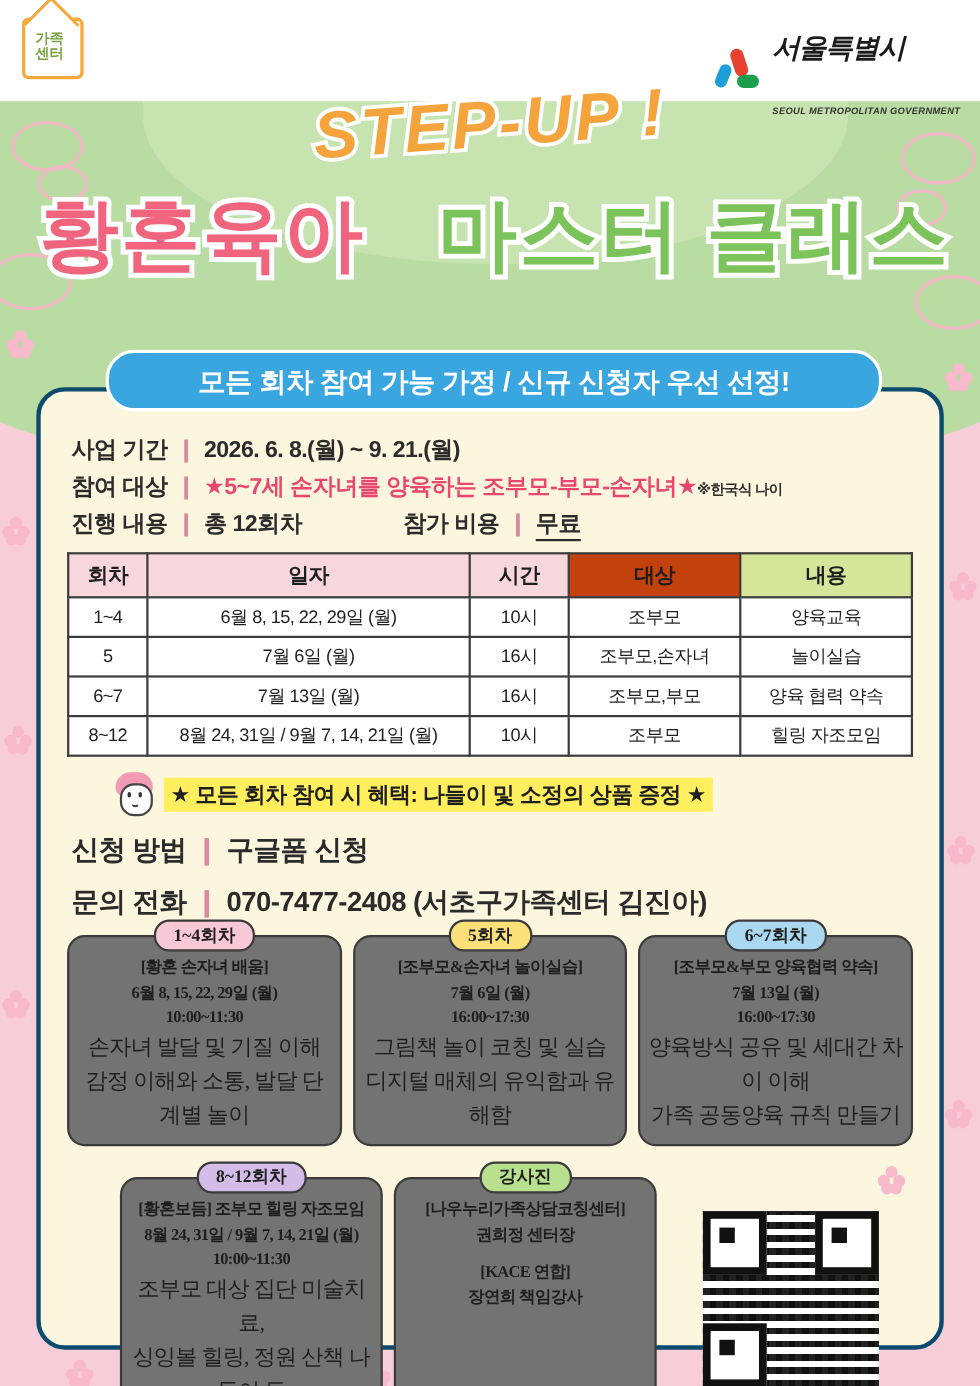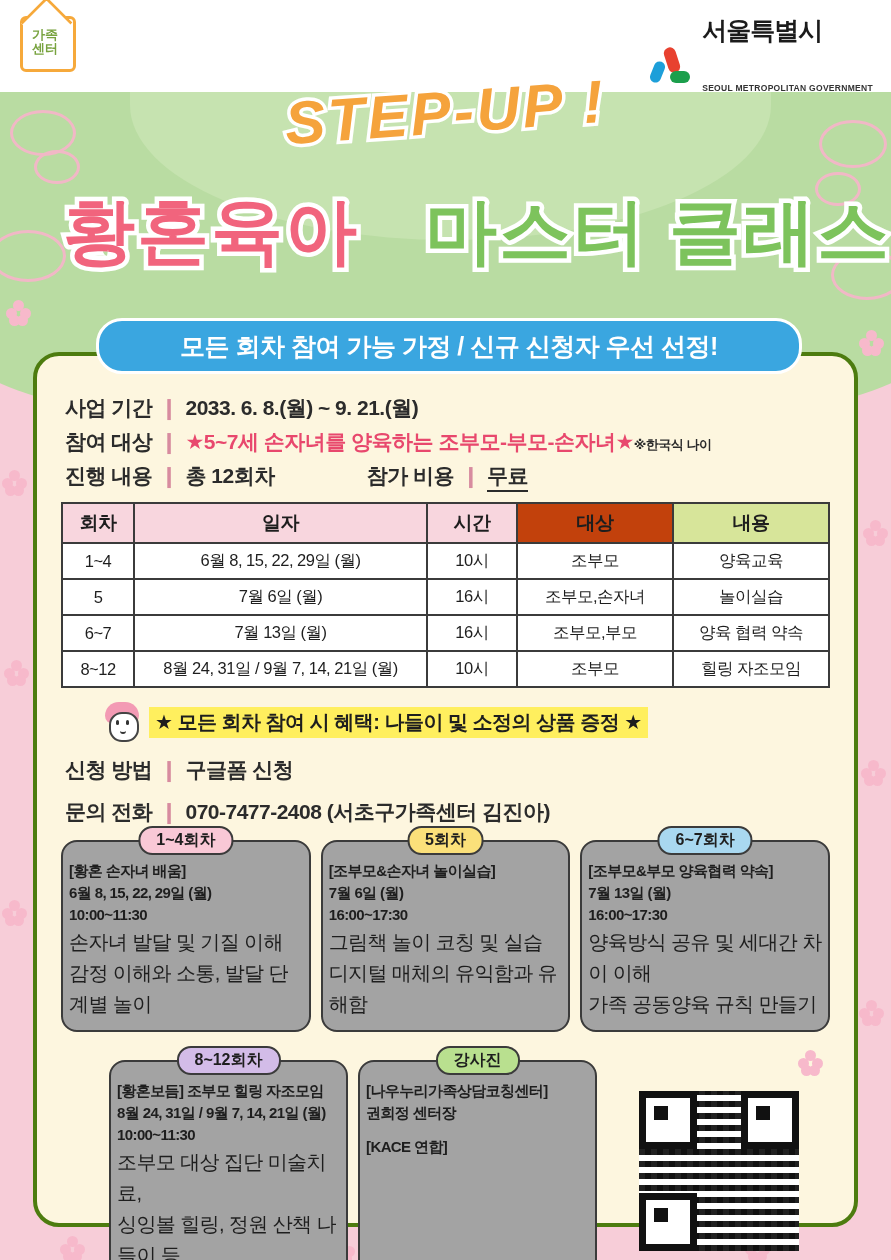--- a/index.html
+++ b/index.html
@@ -42,55 +42,55 @@
   }
   .logo-house .peak{
     position:absolute;left:14px;top:-6px;width:34px;height:34px;border:3px solid #f6a93b;
     border-right:none;border-bottom:none;transform:rotate(45deg);border-radius:4px 0 0 0;
     background:#fff;
   }
   .logo-text-ko{font-size:13px;font-weight:bold;color:#78a33f;text-align:center;line-height:1.1;position:absolute;left:6px;top:18px;width:50px;}
   .logo-name{line-height:1.15;}
   .logo-name .ko{font-size:25px;font-weight:bold;color:#2d2d2d;letter-spacing:-1px;}
   .logo-name .en{font-size:11px;font-weight:bold;color:#444;letter-spacing:.5px;}
-  .logo-right{position:absolute;right:18px;top:14px;display:flex;align-items:flex-end;gap:8px;}
+  .logo-right{position:absolute;right:18px;top:27px;display:flex;align-items:center;gap:8px;font-style:italic;}
   .seoul-mark{width:44px;height:46px;position:relative;}
   .seoul-mark .b1{position:absolute;left:16px;top:0;width:12px;height:26px;background:#e8412f;border-radius:6px;transform:rotate(-18deg);}
   .seoul-mark .b2{position:absolute;left:2px;top:14px;width:11px;height:22px;background:#1d9fd9;border-radius:6px;transform:rotate(22deg);}
   .seoul-mark .b3{position:absolute;left:20px;top:24px;width:20px;height:12px;background:#1b9f4c;border-radius:6px;}
   .seoul-text .ko{font-size:25px;font-weight:bold;color:#1b1b1b;letter-spacing:-1px;}
   .seoul-text .en{font-size:8.5px;font-weight:bold;color:#333;letter-spacing:.3px;margin-top:36px;}
 
   
   .stepup{
     position:absolute;left:0;right:0;top:78px;text-align:center;z-index:6;
     font-size:60px;font-weight:bold;font-style:italic;color:#f5a33c;
     letter-spacing:3px;
     -webkit-text-stroke:7px #ffffff;paint-order:stroke fill;
     transform:rotate(-4deg);
   }
   .maintitle{
-    position:absolute;left:0;right:0;top:184px;text-align:right;z-index:6;
+    position:absolute;left:0;right:0;top:166px;text-align:left;z-index:6;
     font-size:72px;font-weight:bold;letter-spacing:2px;
     -webkit-text-stroke:9px #ffffff;paint-order:stroke fill;margin-left:36px;
   }
   .maintitle .t1{color:#f1647d;}
   .maintitle .t2{color:#7dc35c;}
 
   
   .ribbon{
     position:absolute;left:96px;top:318px;width:700px;height:50px;z-index:7;
     background:#3aa6e0;border:3px solid #ffffff;border-radius:26px;
     color:#fff;font-size:25px;font-weight:bold;letter-spacing:-.5px;
     display:flex;align-items:center;justify-content:center;
   }
   
   .panel{
     position:absolute;left:33px;top:352px;width:825px;height:875px;z-index:4;
-    background:#fdf6df;border:4px solid #4d7c0f;border-radius:26px;
+    background:#fdf6df;border:4px solid #0c4a6e;border-radius:26px;
     box-sizing:border-box;padding:38px 24px 18px 24px;
   }
   .info-line{font-size:21px;font-weight:bold;color:#2b2b2b;margin:0 0 6px 4px;letter-spacing:-.5px;white-space:nowrap;}
   .info-line .lbl{color:#2b2b2b;}
   .bar{color:#d78b9f;margin:0 8px;font-weight:bold;}
   .hl-pink{color:#e8486d;}
   .small-note{font-size:13px;font-weight:bold;}
   .u-line{border-bottom:2px solid #2b2b2b;}
   .row-inline{display:flex;align-items:baseline;}
   .row-inline .sp{display:inline-block;width:92px;}
@@ -114,27 +114,27 @@
   
   .benefit{display:flex;align-items:center;gap:10px;margin-top:14px;margin-left:44px;}
   .mascot{width:34px;height:40px;position:relative;flex:none;}
   .mascot .hair{position:absolute;left:0;top:0;width:34px;height:22px;background:#f39ab4;border-radius:17px 17px 10px 10px;}
   .mascot .face{position:absolute;left:4px;top:10px;width:26px;height:26px;background:#fff;border:2px solid #444;border-radius:13px;}
   .mascot .eye{position:absolute;top:18px;width:3px;height:5px;background:#333;border-radius:2px;}
   .mascot .eye.l{left:11px;} .mascot .eye.r{left:21px;}
   .mascot .mouth{position:absolute;left:15px;top:26px;width:6px;height:4px;border-bottom:2px solid #333;border-radius:0 0 6px 6px;}
   .benefit-text{background:#ffef5e;font-size:20px;font-weight:bold;color:#1e1e1e;padding:2px 6px;letter-spacing:-.5px;}
 
-  .apply{font-size:21px;font-weight:bold;color:#2b2b2b;margin:14px 0 0 4px;letter-spacing:-.5px;}
+  .apply{font-size:25px;font-weight:bold;color:#2b2b2b;margin:14px 0 0 4px;letter-spacing:-.5px;}
 
   
   .cards{display:flex;gap:10px;margin-top:14px;}
   .card{
-    flex:1;background:#a3a3a3;border:2.5px solid #3b3b3b;border-radius:16px;
-    padding:18px 6px 10px 6px;position:relative;text-align:left;
+    flex:1;background:#737373;border:2.5px solid #3b3b3b;border-radius:16px;
+    padding:18px 6px 10px 6px;position:relative;text-align:center;font-family:Liberation Serif, serif;
   }
   .card .tag{
     position:absolute;left:50%;top:-16px;transform:translateX(-50%);
     border:2.5px solid #3b3b3b;border-radius:14px;padding:2px 16px;
     font-size:16px;font-weight:bold;color:#1e1e1e;white-space:nowrap;
   }
   .tag-pink{background:#f9c8d6;}
   .tag-yellow{background:#fbe07a;}
   .tag-blue{background:#a9d8f0;}
   .tag-purple{background:#d3bce8;}
@@ -291,21 +291,21 @@
   <span>&nbsp;</span>
   <span class="t2">마스터 클래스</span>
 </div>
 <div class="ribbon">모든 회차 참여 가능 가정 / 신규 신청자 우선 선정!</div>
 
 <div class="panel">
 
   <div class="info-line row-inline">
     <span class="lbl">사업 기간</span>
     <span class="bar">❙</span>
-    <span>2033. 6. 8.(월) ~ 9. 21.(월)</span>
+    <span>2026. 6. 8.(월) ~ 9. 21.(월)</span>
   </div>
 
   <div class="info-line row-inline">
     <span class="lbl">참여 대상</span>
     <span class="bar">❙</span>
     <span class="hl-pink">★5~7세 손자녀를 양육하는 조부모-부모-손자녀★</span>
     <span class="small-note">※한국식 나이</span>
   </div>
 
   <div class="info-line row-inline">
@@ -417,20 +417,21 @@
       <div class="strong">10:00~11:30</div>
       <div class="desc">조부모 대상 집단 미술치료,</div>
       <div class="desc">싱잉볼 힐링, 정원 산책 나들이 등</div>
     </div>
     <div class="card">
       <div class="tag tag-green">강사진</div>
       <div class="ttl">[나우누리가족상담코칭센터]</div>
       <div class="strong">권희정 센터장</div>
       <div style="height:12px"></div>
       <div class="strong">[KACE 연합]</div>
+      <div class="strong">장연희 책임강사</div>
     </div>
     <div class="card-qr">
       <div class="blossom qr-deco-a">
           <span></span>
           <span></span>
           <span></span>
           <span></span>
           <span></span>
         </div>
       <div class="qr">

